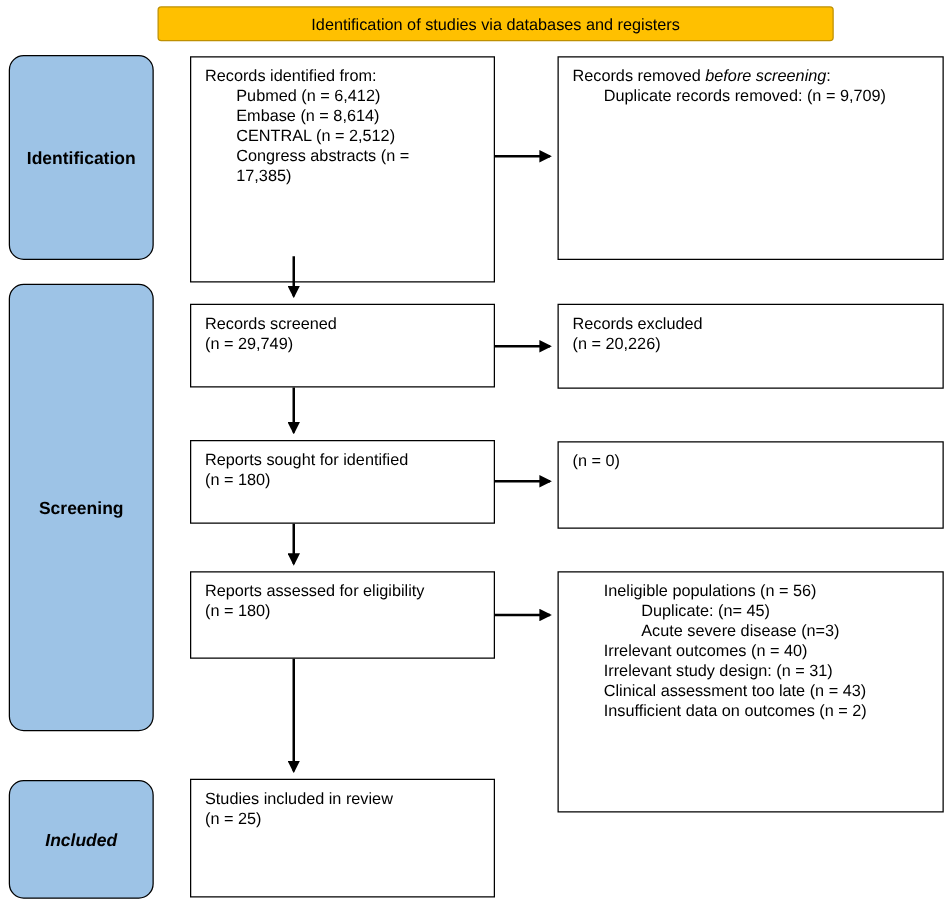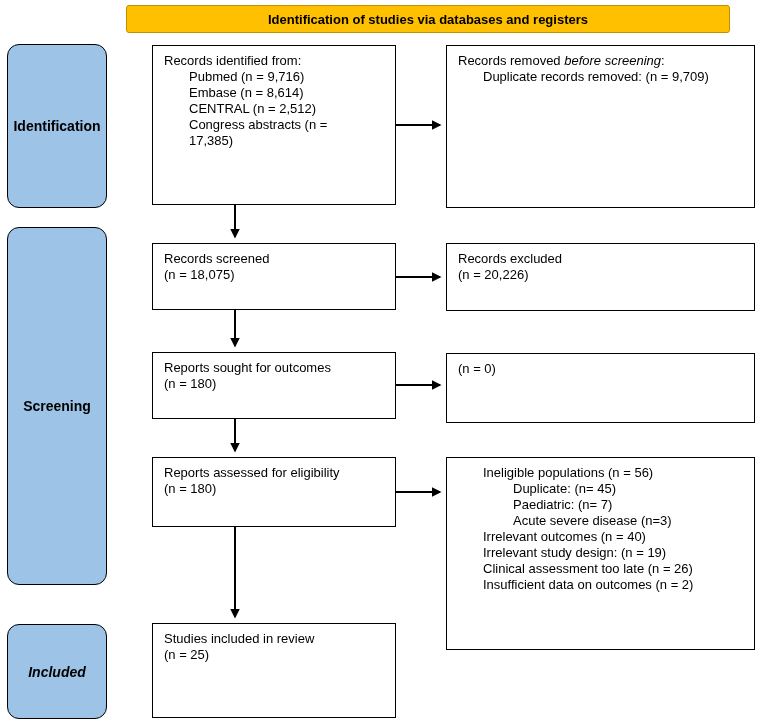--- a/index.html
+++ b/index.html
@@ -12,37 +12,37 @@
     position: relative;
     width: 761px;
     height: 724px;
     background: #ffffff;
     overflow: hidden;
   }
   .banner {
     position: absolute;
     left: 126px;
     top: 5px;
-    width: 604px;
+    width: 541px;
     height: 28px;
     box-sizing: border-box;
     background: var(--banner-fill, #FFC000);
     border: 1px solid var(--banner-border, #BF9000);
     border-radius: 3px;
     display: flex;
     align-items: center;
     justify-content: center;
     font-size: 13px;
-    font-weight: bold;
+    font-weight: normal;
     color: #000;
   }
   .stage {
     position: absolute;
     left: 7px;
-    width: 100px;
+    width: 116px;
     box-sizing: border-box;
     background: var(--stage-fill, #9DC3E6);
     border: 1.5px solid #000;
     border-radius: 12px;
     display: flex;
     align-items: center;
     justify-content: center;
     font-size: 14px;
     font-weight: bold;
     color: #000;
@@ -58,21 +58,21 @@
     background: #ffffff;
     border: 1.5px solid #000;
     padding: 7px 8px 7px 11px;
     font-size: 13px;
     line-height: 16px;
     color: #000;
   }
   .col-mid   { left: 152px; width: 244px; }
   .col-right { left: 446px; width: 309px; }
 
-  .box-a { top: 45px;  height: 160px; }
+  .box-a { top: 45px;  height: 181px; }
   .box-b { top: 243px; height: 67px;  }
   .box-c { top: 352px; height: 67px;  }
   .box-d { top: 457px; height: 70px;  }
   .box-e { top: 623px; height: 95px;  }
 
   .box-f { top: 45px;  height: 163px; }
   .box-g { top: 243px; height: 68px;  }
   .box-h { top: 353px; height: 70px;  }
   .box-i { top: 457px; height: 193px; }
 
@@ -94,60 +94,59 @@
 <div class="canvas">
 
   <div class="banner">Identification of studies via databases and registers</div>
 
   <div class="stage stage-identification">Identification</div>
   <div class="stage stage-screening">Screening</div>
   <div class="stage stage-included">Included</div>
 
   <div class="fbox col-mid box-a">
       <div class="line indent-0"><span>Records identified from:</span></div>
-      <div class="line indent-1"><span>Pubmed (n = 9,716)</span></div>
+      <div class="line indent-1"><span>Pubmed (n = 6,412)</span></div>
       <div class="line indent-1"><span>Embase (n = 8,614)</span></div>
       <div class="line indent-1"><span>CENTRAL (n = 2,512)</span></div>
       <div class="line indent-1"><span>Congress abstracts (n =</span></div>
       <div class="line indent-1"><span>17,385)</span></div>
     </div>
   <div class="fbox col-right box-f">
       <div class="line indent-0"><span>Records removed </span><span class="it">before screening</span><span>:</span></div>
       <div class="line indent-1"><span>Duplicate records removed: (n = 9,709)</span></div>
     </div>
 
   <div class="fbox col-mid box-b">
       <div class="line indent-0"><span>Records screened</span></div>
-      <div class="line indent-0"><span>(n = 18,075)</span></div>
+      <div class="line indent-0"><span>(n = 29,749)</span></div>
     </div>
   <div class="fbox col-right box-g">
       <div class="line indent-0"><span>Records excluded</span></div>
       <div class="line indent-0"><span>(n = 20,226)</span></div>
     </div>
 
   <div class="fbox col-mid box-c">
-      <div class="line indent-0"><span>Reports sought for outcomes</span></div>
+      <div class="line indent-0"><span>Reports sought for identified</span></div>
       <div class="line indent-0"><span>(n = 180)</span></div>
     </div>
   <div class="fbox col-right box-h">
       <div class="line indent-0"><span>(n = 0)</span></div>
     </div>
 
   <div class="fbox col-mid box-d">
       <div class="line indent-0"><span>Reports assessed for eligibility</span></div>
       <div class="line indent-0"><span>(n = 180)</span></div>
     </div>
   <div class="fbox col-right box-i">
       <div class="line indent-1"><span>Ineligible populations (n = 56)</span></div>
       <div class="line indent-2"><span>Duplicate: (n= 45)</span></div>
-      <div class="line indent-2"><span>Paediatric: (n= 7)</span></div>
       <div class="line indent-2"><span>Acute severe disease (n=3)</span></div>
       <div class="line indent-1"><span>Irrelevant outcomes (n = 40)</span></div>
-      <div class="line indent-1"><span>Irrelevant study design: (n = 19)</span></div>
-      <div class="line indent-1"><span>Clinical assessment too late (n = 26)</span></div>
+      <div class="line indent-1"><span>Irrelevant study design: (n = 31)</span></div>
+      <div class="line indent-1"><span>Clinical assessment too late (n = 43)</span></div>
       <div class="line indent-1"><span>Insufficient data on outcomes (n = 2)</span></div>
     </div>
 
   <div class="fbox col-mid box-e">
       <div class="line indent-0"><span>Studies included in review</span></div>
       <div class="line indent-0"><span>(n = 25)</span></div>
     </div>
 
   <svg class="arrows" width="761" height="724" viewBox="0 0 761 724">
     <defs>

